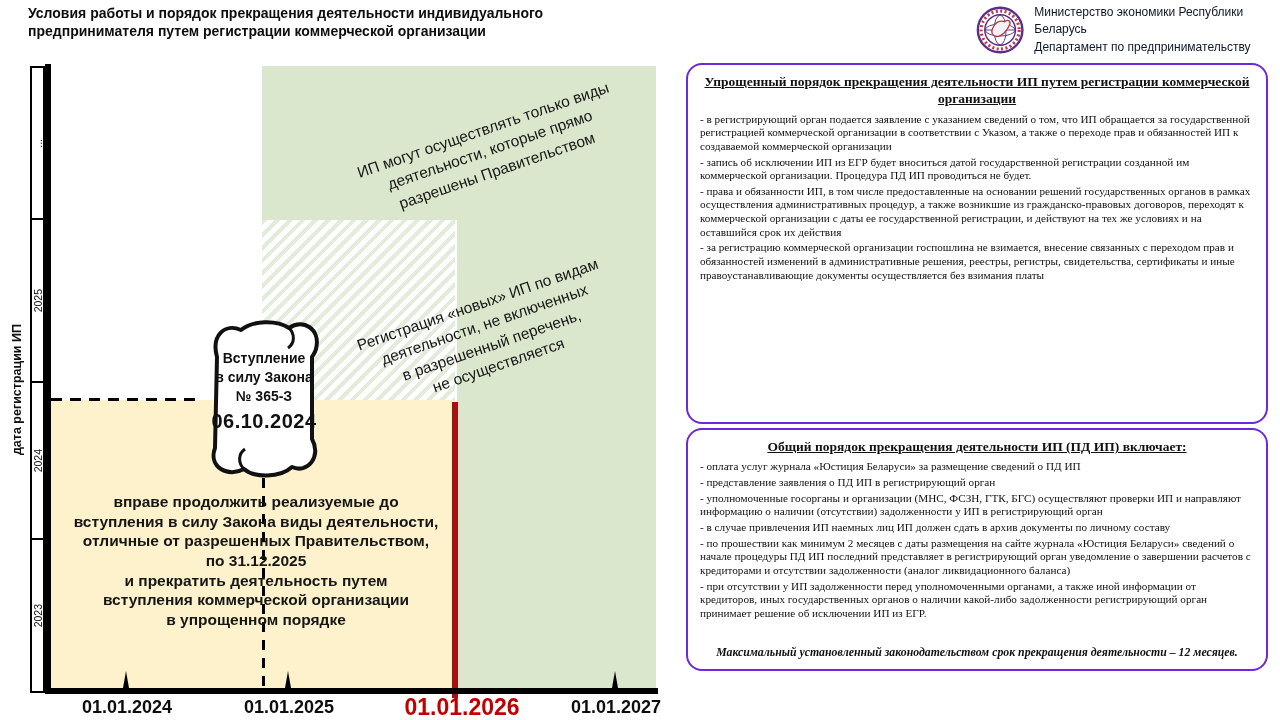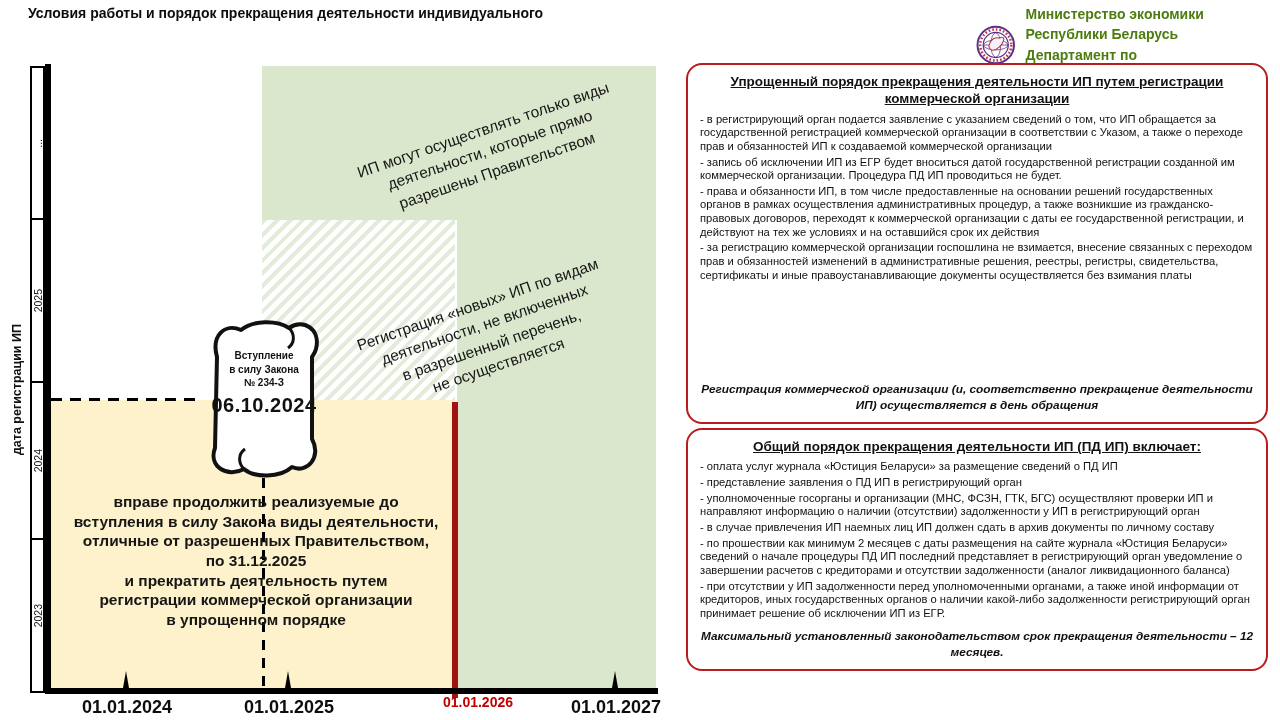--- a/index.html
+++ b/index.html
@@ -4,21 +4,21 @@
 <style>
   html,body{margin:0;padding:0;background:#fff;}
   .slide{position:relative;width:1280px;height:720px;background:#fff;overflow:hidden;
          font-family:"Liberation Sans",sans-serif;color:#111;}
 
   
   .title{position:absolute;left:28px;top:4px;font-size:14px;font-weight:bold;
          line-height:1.3;color:#0d0d0d;}
   .ministry{position:absolute;left:976px;top:4px;display:flex;align-items:center;gap:10px;}
   .ministry svg{width:52px;height:52px;display:block;}
-  .ministry-text{font-size:14px;font-weight:700;color:#4d7c0f;line-height:1.45;}
+  .ministry-text{font-size:12px;font-weight:400;color:#0f172a;line-height:1.45;}
 
   
   .abs{position:absolute;}
   .yaxis-title{left:8px;top:225px;height:330px;width:18px;display:flex;align-items:center;
                justify-content:center;font-size:12.5px;font-weight:bold;}
   .vtext{writing-mode:vertical-rl;transform:rotate(180deg);white-space:nowrap;}
   .ycol{left:30px;top:66px;width:15px;height:627px;border:2px solid #000;background:#fff;
         box-sizing:border-box;display:flex;flex-direction:column;}
   .ycell{display:flex;align-items:center;justify-content:center;border-bottom:2px solid #000;
          font-size:10.5px;box-sizing:border-box;}
@@ -40,48 +40,49 @@
 
   .diag{transform:rotate(-19deg);text-align:center;font-size:15.5px;line-height:1.38;color:#161616;}
   .green-note{left:300px;top:118px;width:380px;}
   .hatch-note{left:298px;top:292px;width:380px;}
   .yellow-note{left:60px;top:492px;width:392px;text-align:center;font-size:15.5px;
                line-height:1.27;color:#161616;font-weight:bold;}
 
   .tick{width:0;height:0;border-left:3.5px solid transparent;border-right:3.5px solid transparent;
         border-bottom:17px solid #000;top:671px;}
   .xlabel{top:697px;width:130px;text-align:center;font-size:18px;font-weight:bold;color:#0d0d0d;}
-  .xlabel-red{top:694px;left:373px;width:140px;text-align:right;font-size:14px;
+  .xlabel-red{top:694px;left:392px;width:140px;text-align:center;font-size:23px;
               font-weight:bold;color:#c00000;}
 
   .scroll{left:197px;top:317px;width:134px;height:164px;}
   .scroll svg{position:absolute;inset:0;width:134px;height:164px;}
   .scroll-text{position:absolute;left:14px;right:14px;top:32px;text-align:center;}
-  .scroll-text .sline{font-size:10px;font-weight:bold;line-height:1.35;}
+  .scroll-text .sline{font-size:14px;font-weight:bold;line-height:1.35;}
   .scroll-text .sdate{font-size:20px;font-weight:bold;margin-top:4px;letter-spacing:.5px;}
 
   
-  .panel{position:absolute;left:686px;width:582px;background:#fff;border:2px solid #b91c1c;
+  .panel{position:absolute;left:686px;width:582px;background:#fff;border:2px solid #6d28d9;
          border-radius:16px;padding:6px 12px 5px;box-sizing:border-box;
-         display:flex;flex-direction:column;}
+         display:flex;flex-direction:column;font-family:Liberation Serif, serif;}
   .panel-1{top:63px;height:361px;}
   .panel-2{top:428px;height:243px;}
   .panel h2{margin:2px 0 5px;font-size:13.5px;font-weight:bold;text-align:center;
             text-decoration:underline;line-height:1.28;}
   .panel p{margin:0 0 2px;font-size:11.2px;line-height:1.22;}
   .pfooter{margin-top:auto;margin-bottom:4px;font-size:11.8px;font-weight:bold;
            font-style:italic;text-align:center;line-height:1.3;}
 </style>
 </head>
 <body>
 
 <div class="slide">
 
   <div class="title">
     <div>Условия работы и порядок прекращения деятельности индивидуального</div>
+    <div>предпринимателя путем регистрации коммерческой организации</div>
   </div>
 
   <div class="ministry">
     <svg viewBox="0 0 52 52">
       <circle cx="26" cy="26" r="24" fill="#fff" stroke="#5b2e87" stroke-width="2.6"></circle>
       <circle cx="26" cy="26" r="20.5" fill="none" stroke="#c23a52" stroke-width="3.4" stroke-dasharray="2.2 2.6"></circle>
       <circle cx="26" cy="26" r="16.5" fill="#fff" stroke="#5b2e87" stroke-width="1.6"></circle>
       <ellipse cx="26" cy="26" rx="16" ry="6.5" fill="none" stroke="#5b2e87" stroke-width="1"></ellipse>
       <ellipse cx="26" cy="26" rx="6.5" ry="16" fill="none" stroke="#5b2e87" stroke-width="1"></ellipse>
       <line x1="10" y1="26" x2="42" y2="26" stroke="#5b2e87" stroke-width="1"></line>
@@ -135,57 +136,56 @@
       <div>деятельности, не включенных</div>
       <div>в разрешенный перечень,</div>
       <div>не осуществляется</div>
     </div>
     <div class="abs yellow-note">
       <div>вправе продолжить реализуемые до</div>
       <div>вступления в силу Закона виды деятельности,</div>
       <div>отличные от разрешенных Правительством,</div>
       <div>по 31.12.2025</div>
       <div>и прекратить деятельность путем</div>
-      <div>регистрации коммерческой организации</div>
+      <div>вступления коммерческой организации</div>
       <div>в упрощенном порядке</div>
     </div>
 
     <div class="abs scroll">
       <svg viewBox="0 0 134 164">
         <path d="M20 40 C 14 18 28 6 44 13 C 56 3 80 3 92 11 C 106 1 124 12 119 32
                  C 118 36 116 38 115 40 L 115 122 C 125 140 110 157 95 150
                  C 83 161 57 161 47 152 C 31 161 11 150 18 131 Z" fill="#ffffff" stroke="#111" stroke-width="4" stroke-linejoin="round"></path>
         <path d="M92 11 C 98 17 98 26 91 31" fill="none" stroke="#111" stroke-width="3"></path>
         <path d="M47 152 C 41 146 41 137 48 132" fill="none" stroke="#111" stroke-width="3"></path>
       </svg>
       <div class="scroll-text">
         <div class="sline">Вступление</div>
         <div class="sline">в силу Закона</div>
-        <div class="sline">№ 234-З</div>
+        <div class="sline">№ 365-З</div>
         <div class="sdate">06.10.2024</div>
       </div>
     </div>
 
     <div class="abs tick" style="left:123px;"></div>
     <div class="abs tick" style="left:285px;"></div>
     <div class="abs tick" style="left:612px;"></div>
 
     <div class="abs xlabel" style="left:62px;">01.01.2024</div>
     <div class="abs xlabel" style="left:224px;">01.01.2025</div>
     <div class="abs xlabel-red abs">01.01.2026</div>
     <div class="abs xlabel" style="left:551px;">01.01.2027</div>
   </section>
 
   <div class="panel panel-1">
     <h2>Упрощенный порядок прекращения деятельности ИП путем регистрации коммерческой организации</h2>
     <p>- в регистрирующий орган подается заявление с указанием сведений о том, что ИП обращается за государственной регистрацией коммерческой организации в соответствии с Указом, а также о переходе прав и обязанностей ИП к создаваемой коммерческой организации</p>
     <p>- запись об исключении ИП из ЕГР будет вноситься датой государственной регистрации созданной им коммерческой организации. Процедура ПД ИП проводиться не будет.</p>
     <p>- права и обязанности ИП, в том числе предоставленные на основании решений государственных органов в рамках осуществления административных процедур, а также возникшие из гражданско-правовых договоров, переходят к коммерческой организации с даты ее государственной регистрации, и действуют на тех же условиях и на оставшийся срок их действия</p>
     <p>- за регистрацию коммерческой организации госпошлина не взимается, внесение связанных с переходом прав и обязанностей изменений в административные решения, реестры, регистры, свидетельства, сертификаты и иные правоустанавливающие документы осуществляется без взимания платы</p>
-    <div class="pfooter">Регистрация коммерческой организации (и, соответственно прекращение деятельности ИП) осуществляется в день обращения</div>
   </div>
 
   <div class="panel panel-2">
     <h2>Общий порядок прекращения деятельности ИП (ПД ИП) включает:</h2>
     <p>- оплата услуг журнала «Юстиция Беларуси» за размещение сведений о ПД ИП</p>
     <p>- представление заявления о ПД ИП в регистрирующий орган</p>
     <p>- уполномоченные госорганы и организации (МНС, ФСЗН, ГТК, БГС) осуществляют проверки ИП и направляют информацию о наличии (отсутствии) задолженности у ИП в регистрирующий орган</p>
     <p>- в случае привлечения ИП наемных лиц ИП должен сдать в архив документы по личному составу</p>
     <p>- по прошествии как минимум 2 месяцев с даты размещения на сайте журнала «Юстиция Беларуси» сведений о начале процедуры ПД ИП последний представляет в регистрирующий орган уведомление о завершении расчетов с кредиторами и отсутствии задолженности (аналог ликвидационного баланса)</p>
     <p>- при отсутствии у ИП задолженности перед уполномоченными органами, а также иной информации от кредиторов, иных государственных органов о наличии какой-либо задолженности регистрирующий орган принимает решение об исключении ИП из ЕГР.</p>

